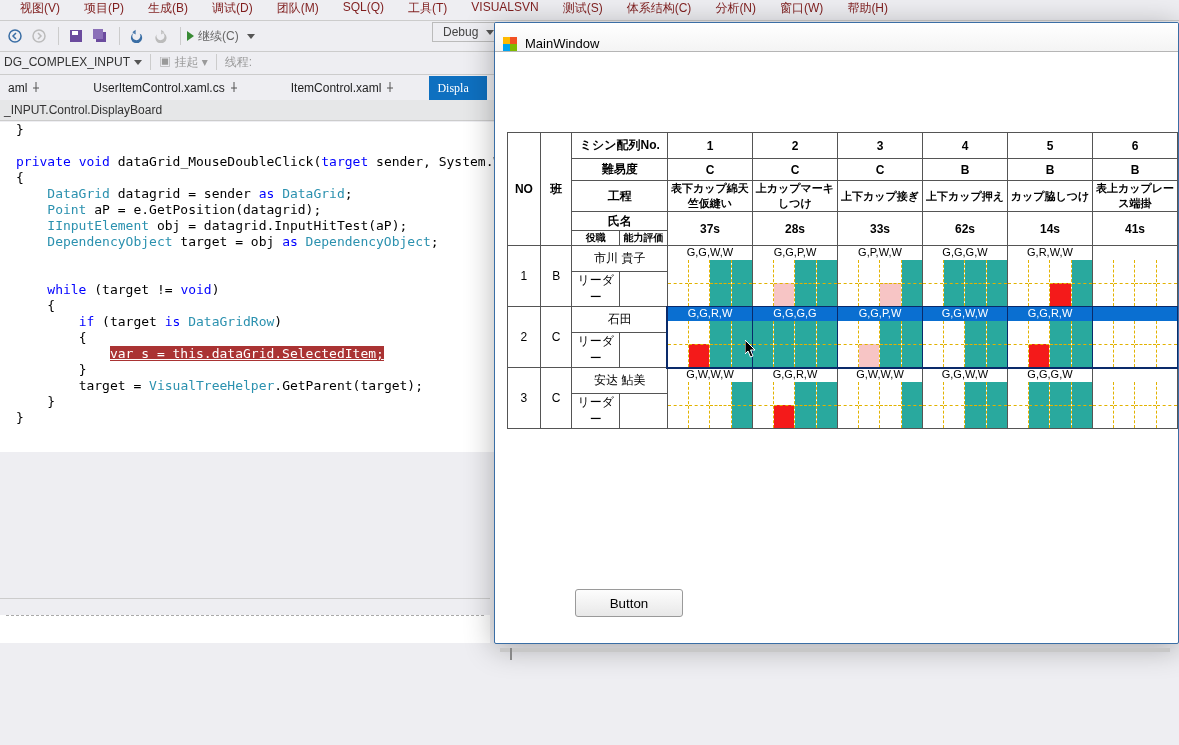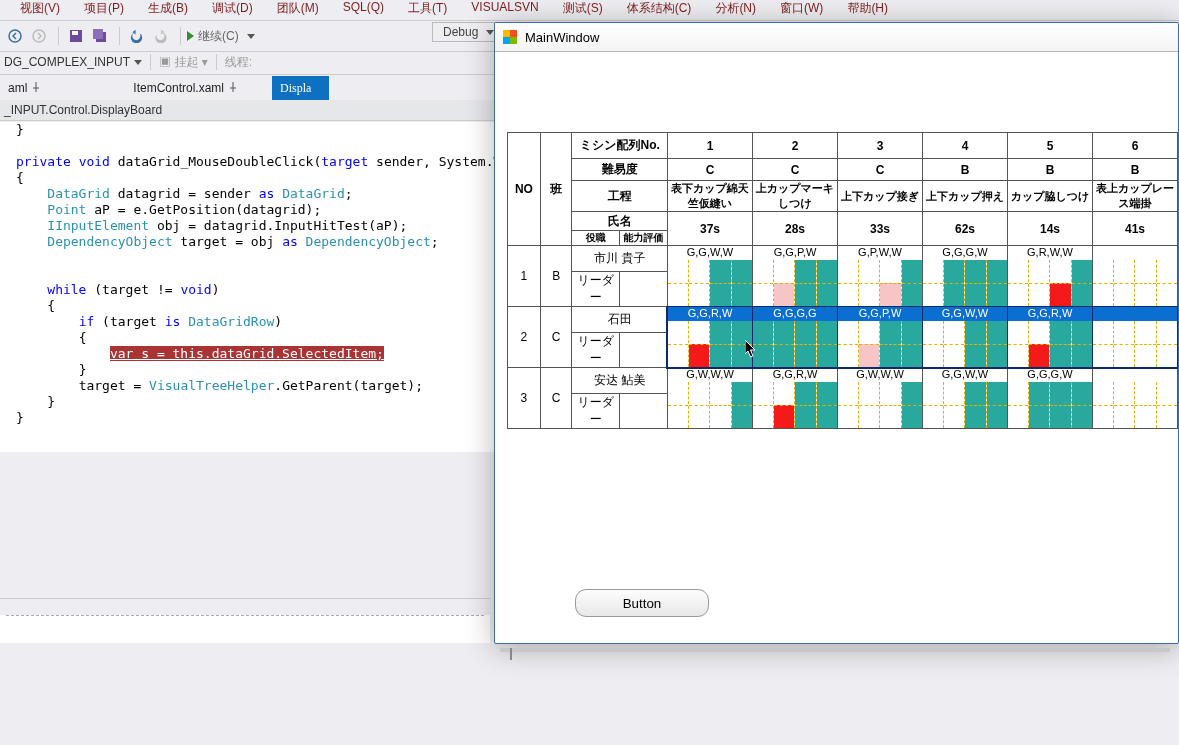--- a/index.html
+++ b/index.html
@@ -203,21 +203,21 @@
     border: 1px solid #3a6ea5;
     box-shadow: 0 4px 30px rgba(0,0,0,.3);
     border-radius: 2px;
     overflow: hidden;
   }
   .app-title {
     height: 28px;
     background: linear-gradient(#fff,#f4f4f4);
     border-bottom: 1px solid #b5b5b5;
     display: flex;
-    align-items: center;
+    align-items: flex-end;
     padding: 0 8px;
     font-size: 13px;
     gap: 8px;
   }
   .app-title .wicon {
     width: 14px; height: 14px;
     background: conic-gradient(#f25022 0 25%, #7fba00 0 50%, #00a4ef 0 75%, #ffb900 0 100%);
   }
 
   .app-body {
@@ -283,25 +283,25 @@
   }
   .sel-border {
     outline: 2px solid #0a2a6a;
     outline-offset: -1px;
   }
 
   .btn {
     position: absolute;
     left: 80px;
     bottom: 26px;
-    width: 134px;
+    width: 108px;
     height: 28px;
     background: linear-gradient(#fdfdfd,#e8e8e8);
     border: 1px solid #9a9a9a;
-    border-radius: 11px;
+    border-radius: 3px;
   }
 
   .cursor {
     position: absolute;
     left: 745px; top: 340px;
     width: 12px; height: 18px;
     z-index: 50;
     pointer-events: none;
   }
   .cursor svg { width: 12px; height: 18px; }
@@ -399,20 +399,26 @@
   </div>
 
   <div class="vs-tabs">
     <div class="vs-tab">
       <span>aml</span>
       <span class="pin"><svg width="10" height="10">
             <path d="M5 0v6M2 6h6M5 6v4" stroke="#555" stroke-width="1" fill="none"></path>
           </svg></span>
     </div>
     <div style="width:40px"></div>
+    <div class="vs-tab">
+      <span>UserItemControl.xaml.cs</span>
+      <span class="pin"><svg width="10" height="10">
+            <path d="M5 0v6M2 6h6M5 6v4" stroke="#555" stroke-width="1" fill="none"></path>
+          </svg></span>
+    </div>
     <div style="width:40px"></div>
     <div class="vs-tab">
       <span>ItemControl.xaml</span>
       <span class="pin"><svg width="10" height="10">
             <path d="M5 0v6M2 6h6M5 6v4" stroke="#555" stroke-width="1" fill="none"></path>
           </svg></span>
     </div>
     <div style="width:30px"></div>
     <div class="vs-tab active">
       <span>Displa</span>

